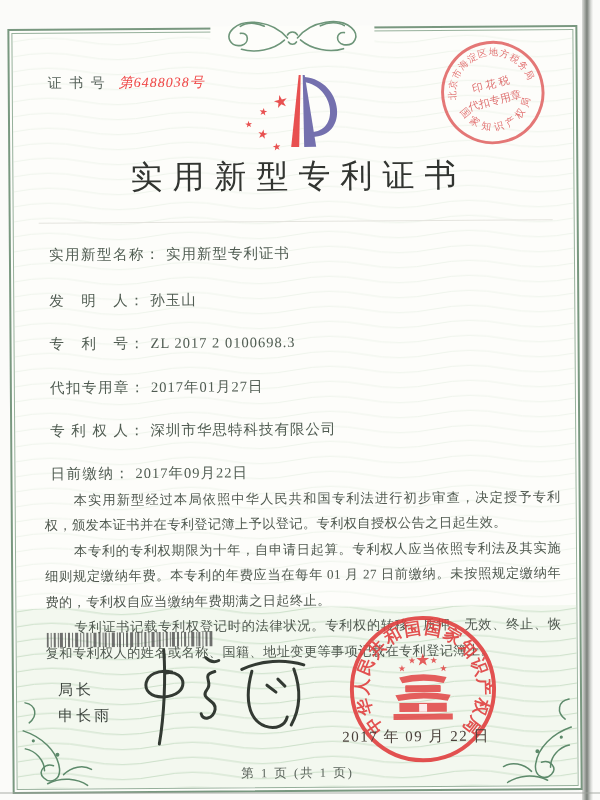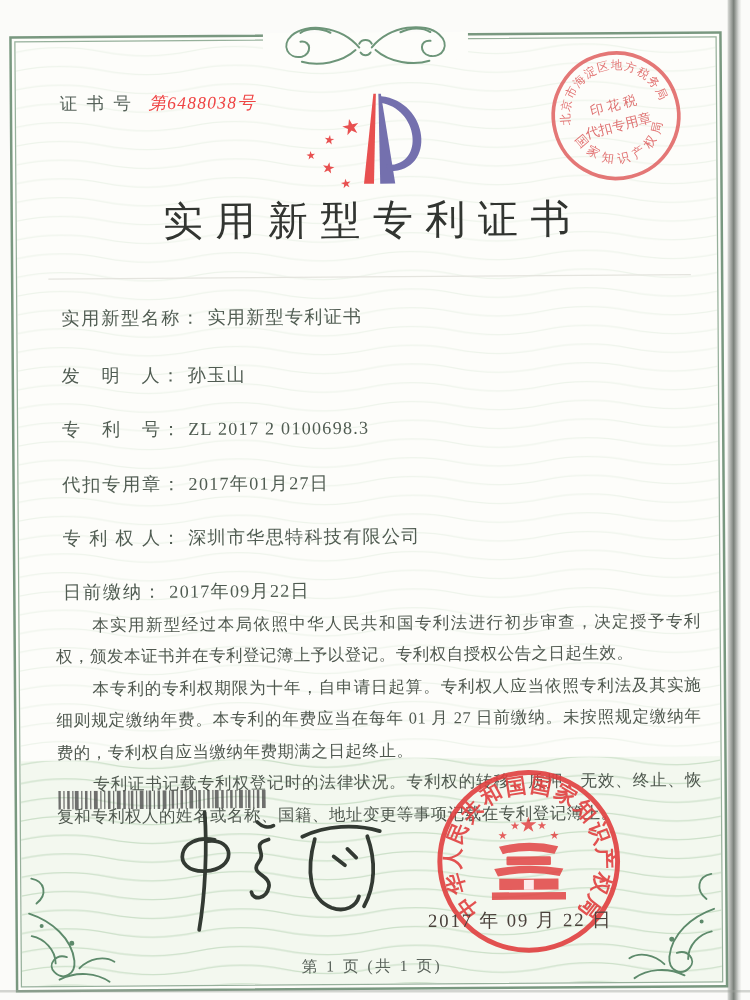--- a/index.html
+++ b/index.html
@@ -171,20 +171,24 @@
   <div class="paras">
     <p>本实用新型经过本局依照中华人民共和国专利法进行初步审查，决定授予专利权，颁发本证书并在专利登记簿上予以登记。专利权自授权公告之日起生效。</p>
     <p>本专利的专利权期限为十年，自申请日起算。专利权人应当依照专利法及其实施细则规定缴纳年费。本专利的年费应当在每年 01 月 27 日前缴纳。未按照规定缴纳年费的，专利权自应当缴纳年费期满之日起终止。</p>
     <p>专利证书记载专利权登记时的法律状况。专利权的转移、质押、无效、终止、恢复和专利权人的姓名或名称、国籍、地址变更等事项记载在专利登记簿上。</p>
   </div>
 
   <svg class="barcode" width="166" height="15" viewBox="0 0 163 15" preserveAspectRatio="none" xmlns="http://www.w3.org/2000/svg">
     <path fill="#4d4d4d" d="M0 0h2v15H0z M4 0h1v15H4z M7 0h2v15H7z M11 0h1v15h-1z M13 0h3v15h-3z M18 0h1v15h-1z M21 0h2v15h-2z M25 0h1v15h-1z M28 0h3v15h-3z M33 0h1v15h-1z M36 0h1v15h-1z M39 0h2v15h-2z M43 0h1v15h-1z M46 0h3v15h-3z M51 0h2v15h-2z M55 0h1v15h-1z M57 0h2v15h-2z M61 0h1v15h-1z M64 0h3v15h-3z M69 0h1v15h-1z M71 0h2v15h-2z M75 0h1v15h-1z M78 0h2v15h-2z M82 0h3v15h-3z M87 0h1v15h-1z M89 0h2v15h-2z M93 0h1v15h-1z M96 0h2v15h-2z M100 0h1v15h-1z M103 0h3v15h-3z M108 0h1v15h-1z M110 0h2v15h-2z M114 0h1v15h-1z M117 0h2v15h-2z M121 0h1v15h-1z M123 0h3v15h-3z M128 0h2v15h-2z M132 0h1v15h-1z M135 0h2v15h-2z M139 0h1v15h-1z M142 0h3v15h-3z M147 0h1v15h-1z M149 0h2v15h-2z M153 0h1v15h-1z M156 0h2v15h-2z M160 0h3v15h-3z"></path>
   </svg>
 
+  <div class="signer">
+    <div>局长</div>
+    <div>申长雨</div>
+  </div>
 
   <svg class="signature" width="195" height="112" viewBox="0 0 195 112" xmlns="http://www.w3.org/2000/svg">
     <g fill="none" stroke="#333a33" stroke-width="3" stroke-linecap="round">
       <path d="M46,10 C48,38 46,76 41,104"></path>
       <path d="M54,32 C24,26 18,58 46,57 C72,56 70,30 48,33"></path>
       <path d="M88,18 C92,22 97,23 101,21"></path>
       <path d="M97,32 C82,36 96,42 89,50 C81,60 99,60 97,70 C95,80 84,81 83,74"></path>
       <path d="M124,30 C143,21 167,20 186,26"></path>
       <path d="M134,32 C127,57 129,80 147,87 C158,91 167,86 169,78"></path>
       <path d="M176,30 C183,50 182,70 173,86"></path>

